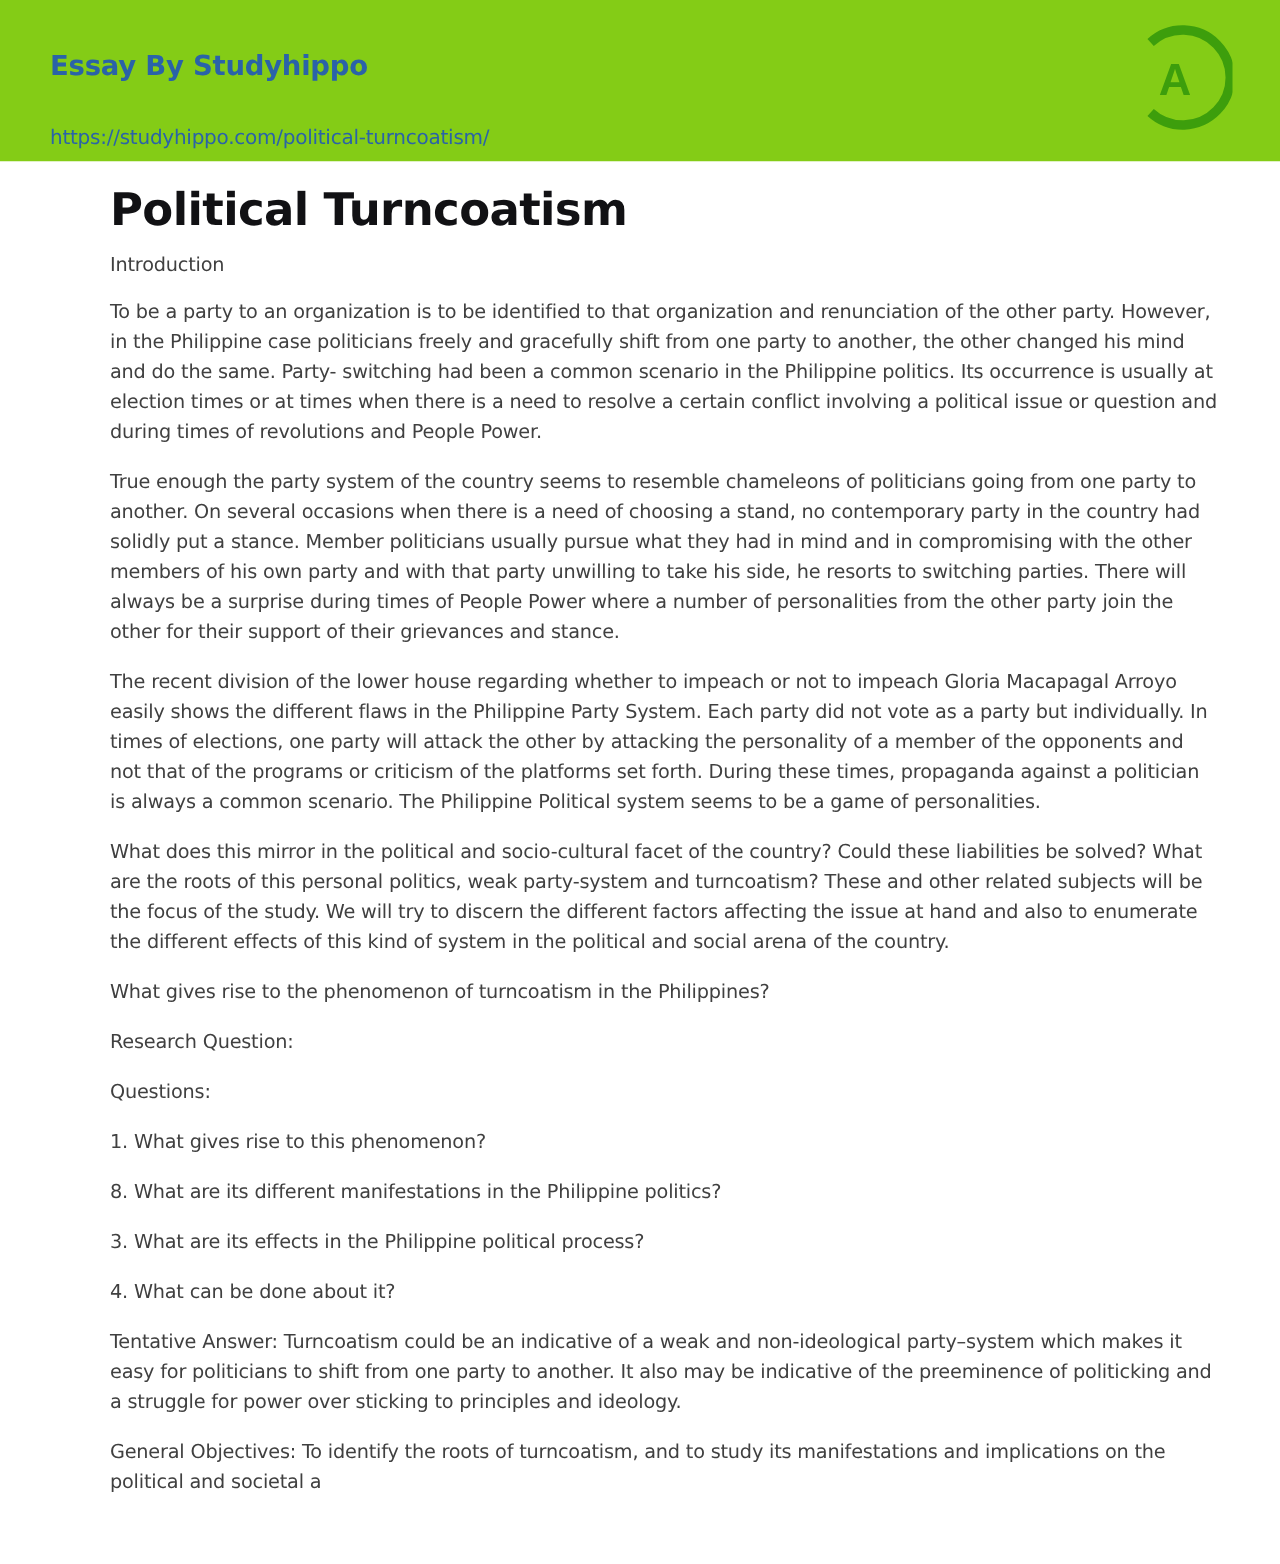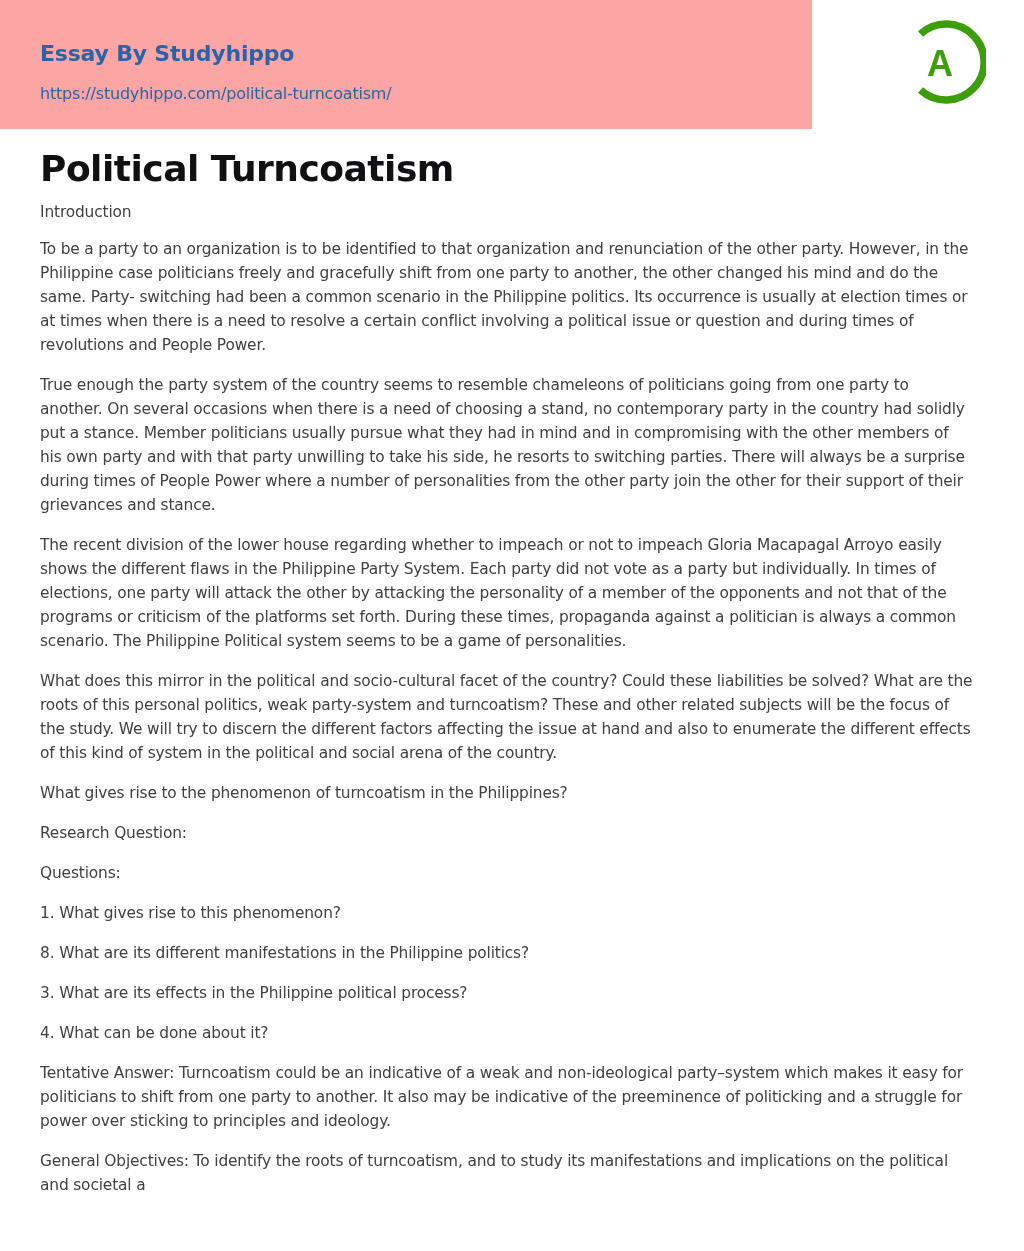--- a/index.html
+++ b/index.html
@@ -1,50 +1,51 @@
 <!DOCTYPE html>
 <html><head>
   <meta charset="utf-8">
   <style>
     * { box-sizing: border-box; margin: 0; padding: 0; }
     html, body { width: 1024px; background: #ffffff; }
     body { font-family: "DejaVu Sans", sans-serif; color: #222228; }
     .header {
       position: relative;
-      width: 812px;
+      width: 1024px;
       height: 129px;
-      background: #fca5a5;
+      background: #84cc16;
     }
     .brand {
       position: absolute;
       left: 40px;
       top: 41px;
       font-size: 22px;
       font-weight: bold;
       color: #2a63a8;
       letter-spacing: -0.2px;
     }
     .url {
       position: absolute;
       left: 40px;
-      top: 84px;
+      top: 100px;
       font-size: 16px;
       color: #2a63a8;
       text-decoration: none;
       letter-spacing: -0.2px;
     }
     .logo {
       position: absolute;
       left: 912px;
       top: 20px;
       width: 74px;
       height: 84px;
     }
     .content {
       padding: 0 50px 0 40px;
+      margin-left: 48px;
     }
     .title {
       margin-top: 18px;
       font-size: 36px;
       font-weight: bold;
       color: #111114;
       letter-spacing: -0.5px;
       line-height: 44px;
     }
     .para {

